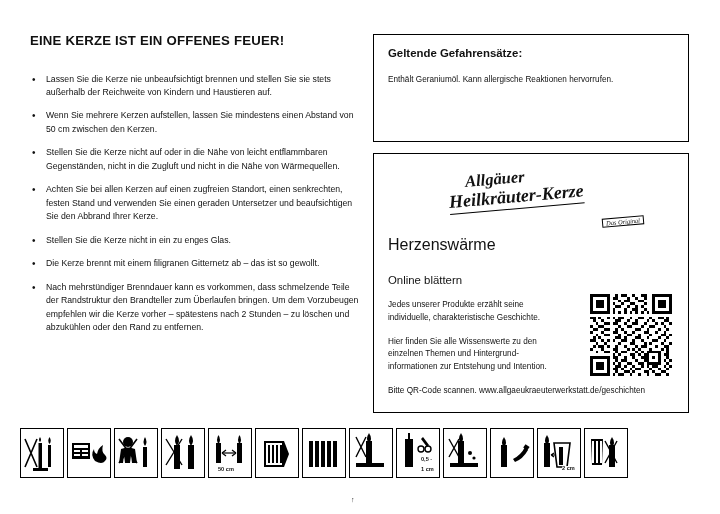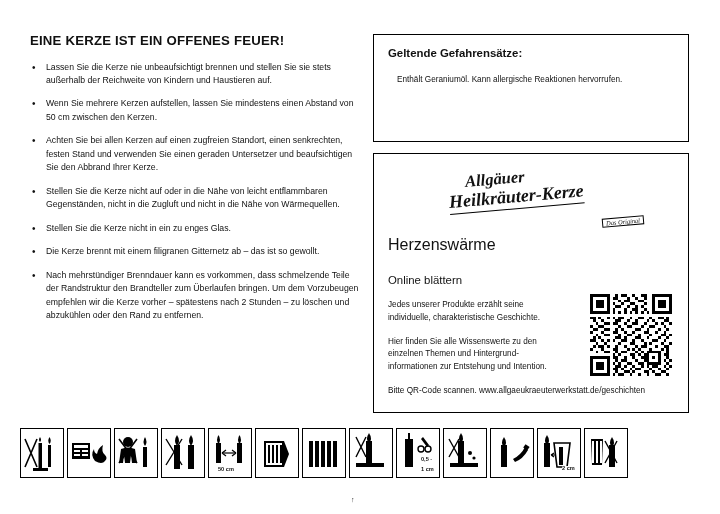--- a/index.html
+++ b/index.html
@@ -26,21 +26,21 @@
   .left-col {
     position: absolute;
     left: 30px;
     top: 34px;
     width: 330px;
   }
   .main-title {
     font-size: 13.2px;
     font-weight: bold;
     letter-spacing: 0.2px;
-    margin: 0 0 12px 0;
+    margin: 0 0 24px 0;
     line-height: 1.1;
   }
   .sub-title {
     font-size: 11.6px;
     font-weight: bold;
     margin: 0 0 14px 0;
     line-height: 1.1;
   }
   ul.notes {
     list-style: none;
@@ -80,21 +80,21 @@
   }
   .hazard-title {
     font-size: 11.4px;
     font-weight: bold;
     margin: 0 0 14px 0;
     line-height: 1.1;
   }
   .hazard-text {
     font-size: 8.2px;
     line-height: 1.5;
-    margin: 9px;
+    margin: 0;
   }
 
   .box-brand {
     margin-top: 11px;
     height: 260px;
     padding: 14px 14px 0 14px;
     position: relative;
   }
 
   .logo-wrap {
@@ -223,22 +223,22 @@
 </head>
 <body>
 
 <div class="page">
 
   <div class="left-col">
     <h1 class="main-title">EINE KERZE IST EIN OFFENES FEUER!</h1>
     <ul class="notes">
       <li>Lassen Sie die Kerze nie unbeaufsichtigt brennen und stellen Sie sie stets außerhalb der Reichweite von Kindern und Haustieren auf.</li>
       <li>Wenn Sie mehrere Kerzen aufstellen, lassen Sie mindestens einen Abstand von 50 cm zwischen den Kerzen.</li>
+      <li>Stellen Sie die Kerze nicht auf oder in die Nähe von leicht entflammbaren Gegenständen, nicht in die Zugluft und nicht in die Nähe von Wärmequellen.</li>
       <li>Achten Sie bei allen Kerzen auf einen zugfreien Standort, einen senkrechten, festen Stand und verwenden Sie einen geraden Untersetzer und beaufsichtigen Sie den Abbrand Ihrer Kerze.</li>
-      <li>Stellen Sie die Kerze nicht auf oder in die Nähe von leicht entflammbaren Gegenständen, nicht in die Zugluft und nicht in die Nähe von Wärmequellen.</li>
       <li>Stellen Sie die Kerze nicht in ein zu enges Glas.</li>
       <li>Die Kerze brennt mit einem filigranen Gitternetz ab – das ist so gewollt.</li>
       <li>Nach mehrstündiger Brenndauer kann es vorkommen, dass schmelzende Teile der Randstruktur den Brandteller zum Überlaufen bringen. Um dem Vorzubeugen empfehlen wir die Kerze vorher – spätestens nach 2 Stunden – zu löschen und abzukühlen oder den Rand zu entfernen.</li>
     </ul>
   </div>
 
   <div class="right-col">
 
     <div class="box box-hazard">
       <div class="hazard-title">Geltende Gefahrensätze:</div>

